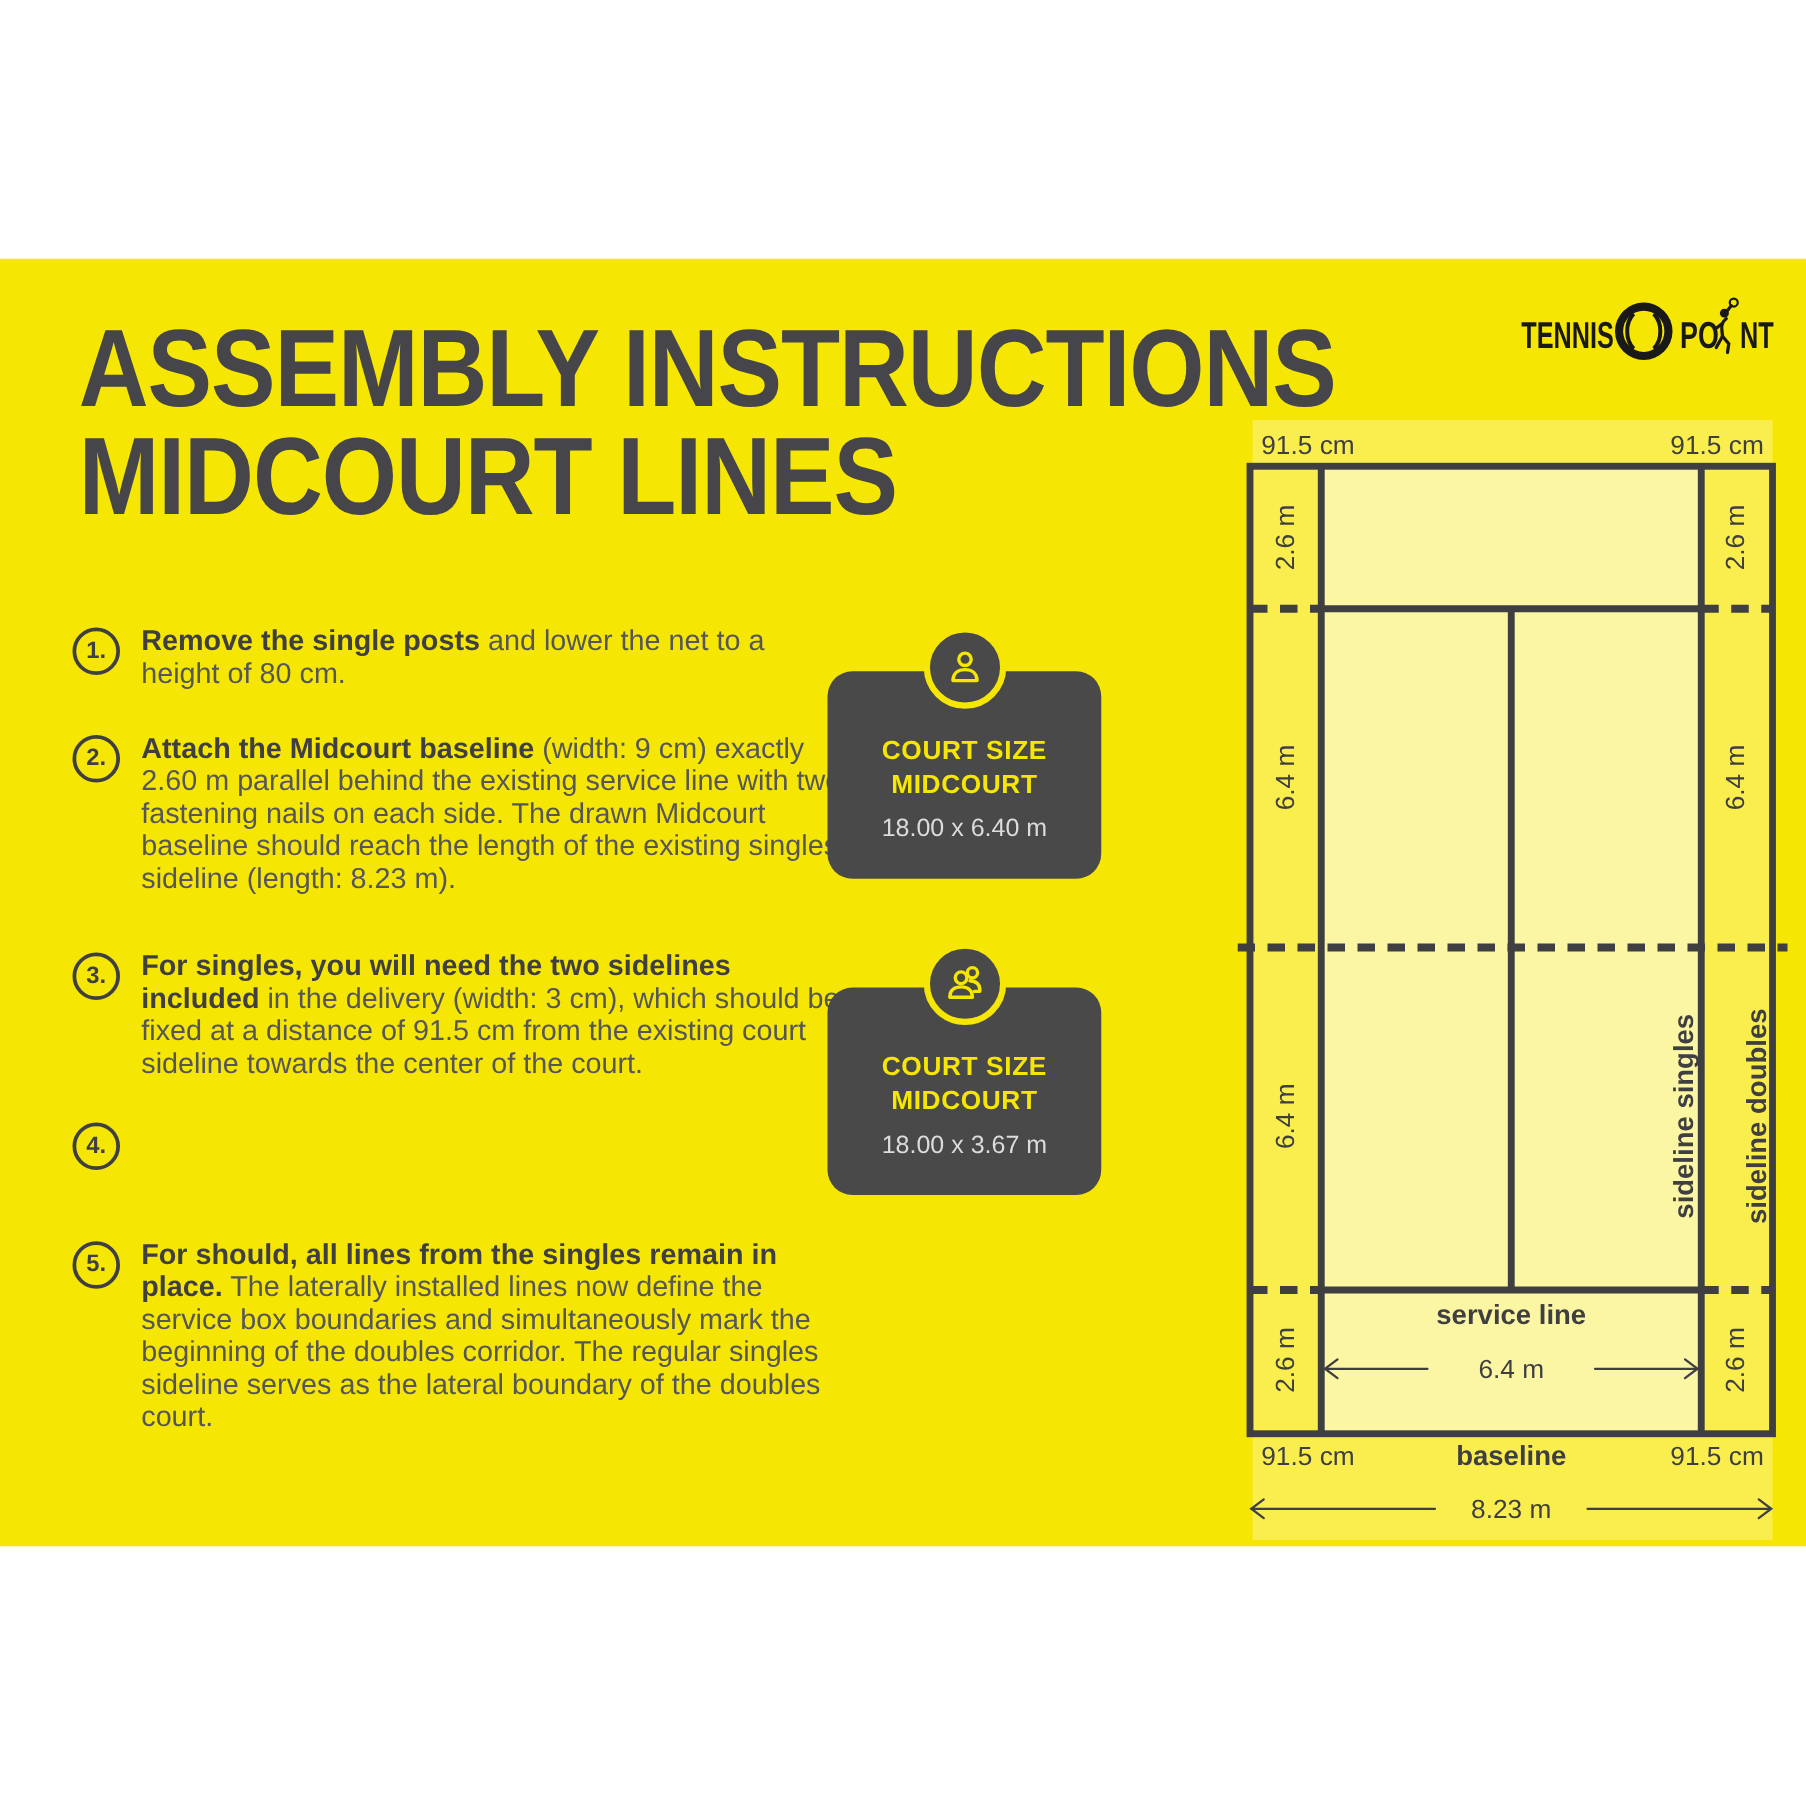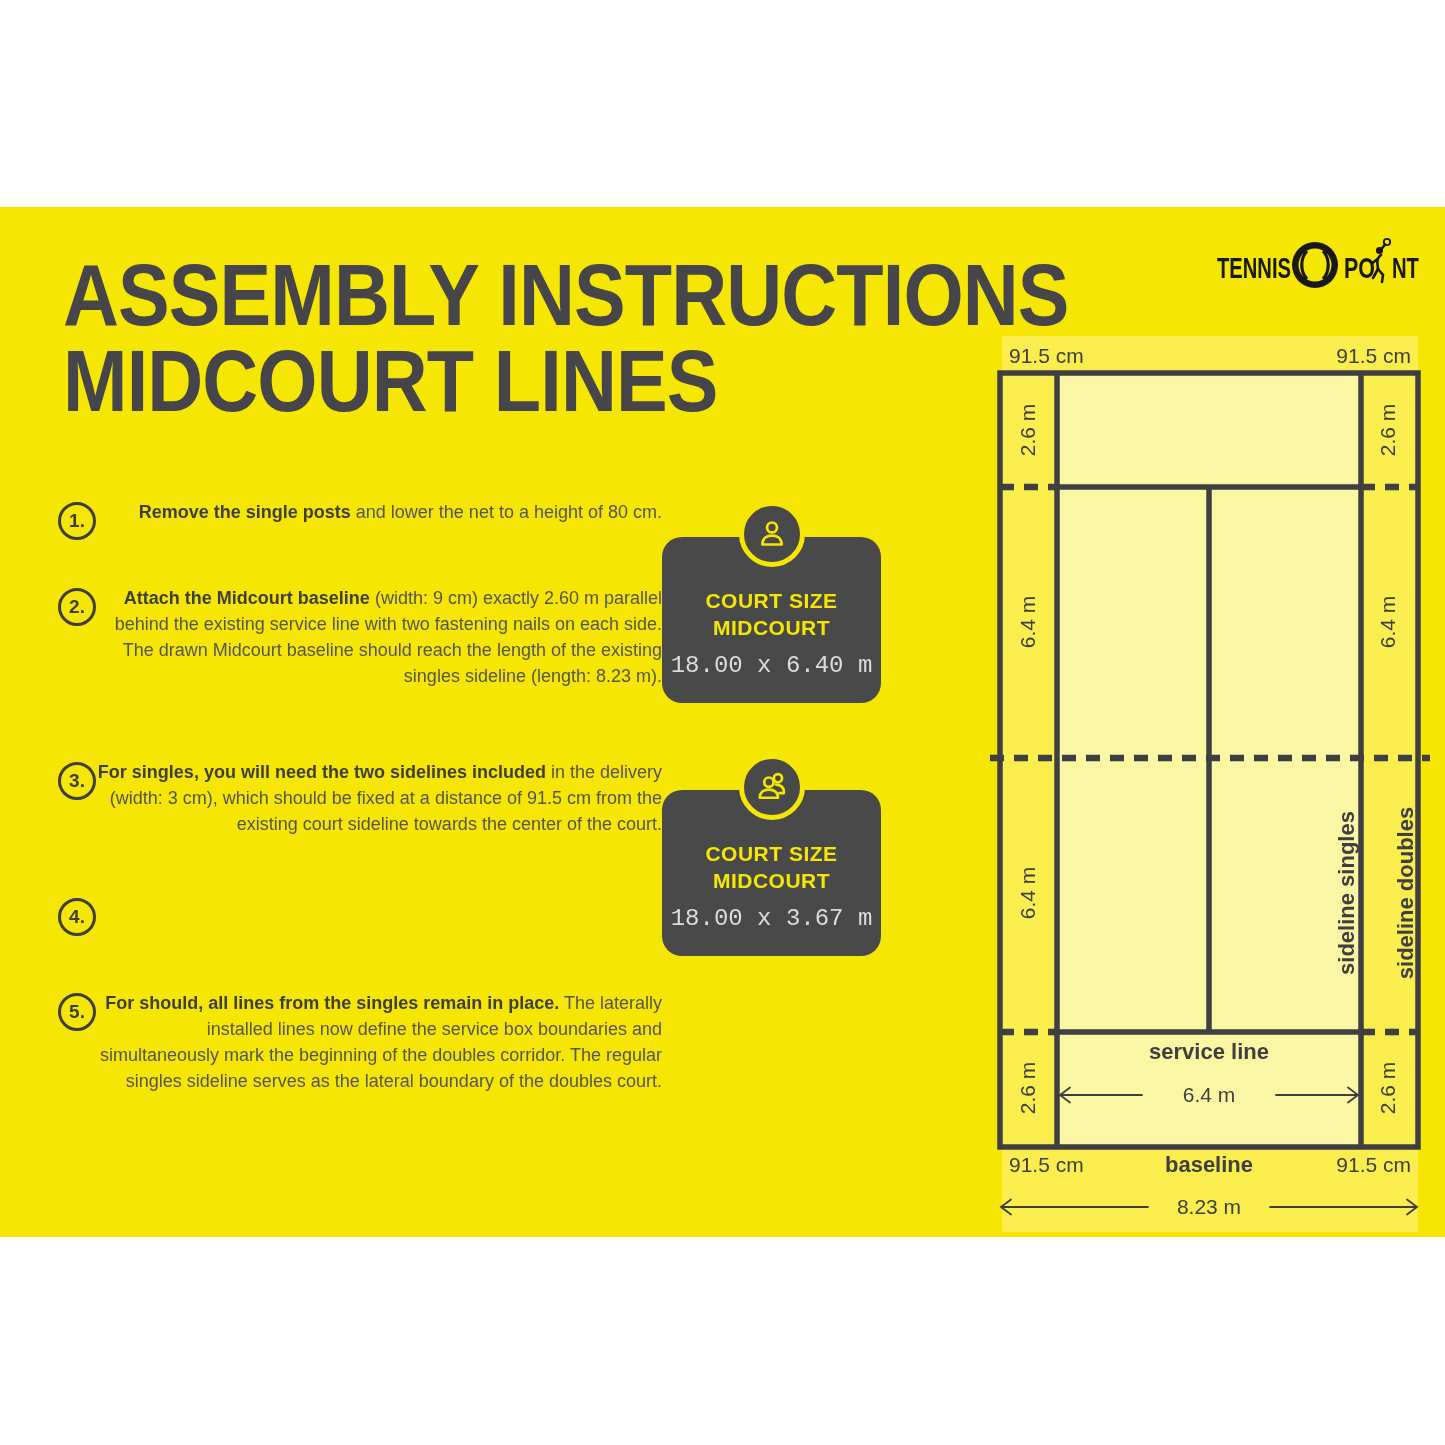--- a/index.html
+++ b/index.html
@@ -24,39 +24,39 @@
   .step{position:absolute;left:58px;display:flex;align-items:flex-start;width:630px;}
   .step.s1{top:499px;} .step.s2{top:585px;} .step.s3{top:759px;}
   .step.s4{top:895px;} .step.s5{top:990px;}
   .step-circle{
     flex:0 0 auto;width:32px;height:32px;margin-top:3px;
     border:3px solid #3F3F41;border-radius:50%;
     display:flex;align-items:center;justify-content:center;
     font-size:19px;font-weight:700;color:#3F3F41;background:transparent;
   }
   .step-text{
-    margin-left:1px;width:565px;font-size:18px;line-height:26px;color:#55555A;text-align:right;
+    margin-left:17px;width:565px;font-size:23px;line-height:26px;color:#55555A;
   }
   .step-text .b{font-weight:700;color:#3F3F41;}
   
   .card{
     position:absolute;left:662px;width:219px;height:166px;background:#494949;
     border-radius:20px;text-align:center;
   }
   .card.c1{top:537px;} .card.c2{top:790px;}
   .card-badge{
     position:absolute;left:50%;top:-36px;transform:translateX(-50%);
     width:56px;height:56px;border-radius:50%;background:#494949;
     border:5px solid #F6E603;display:flex;align-items:center;justify-content:center;
   }
   .card-title{
     margin-top:50px;font-size:21px;line-height:27px;font-weight:700;color:#F6E603;
     letter-spacing:.5px;
   }
-  .card-size{margin-top:11px;font-size:24px;color:#DCDCDC;font-family:Liberation Mono, monospace;}
+  .card-size{margin-top:11px;font-size:20px;color:#DCDCDC;}
   
   .diagram{position:absolute;left:990px;top:330px;}
   .diagram text{fill:#3F3F41;font-family:"Liberation Sans",sans-serif;font-size:21px;}
   .diagram text.bold{font-weight:700;font-size:22px;}
 </style>
 </head>
 <body>
 
 <div class="page"></div>
 

